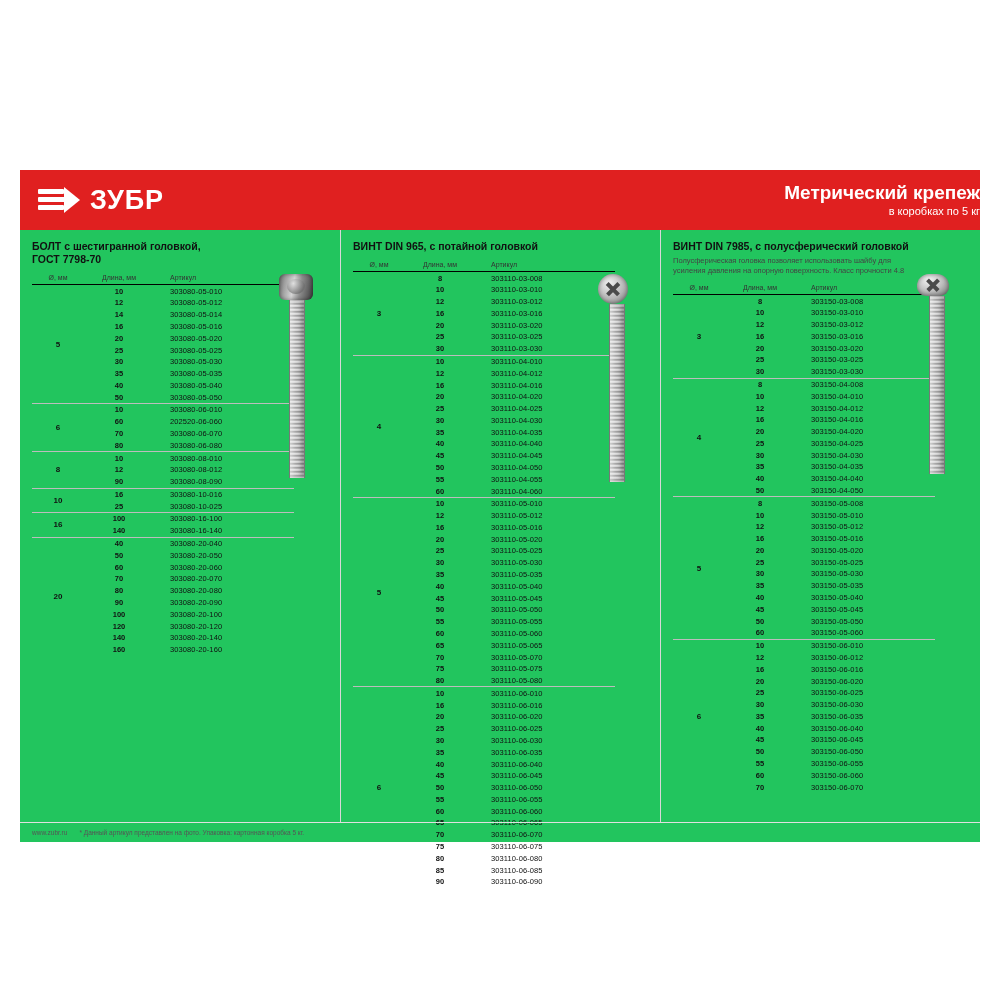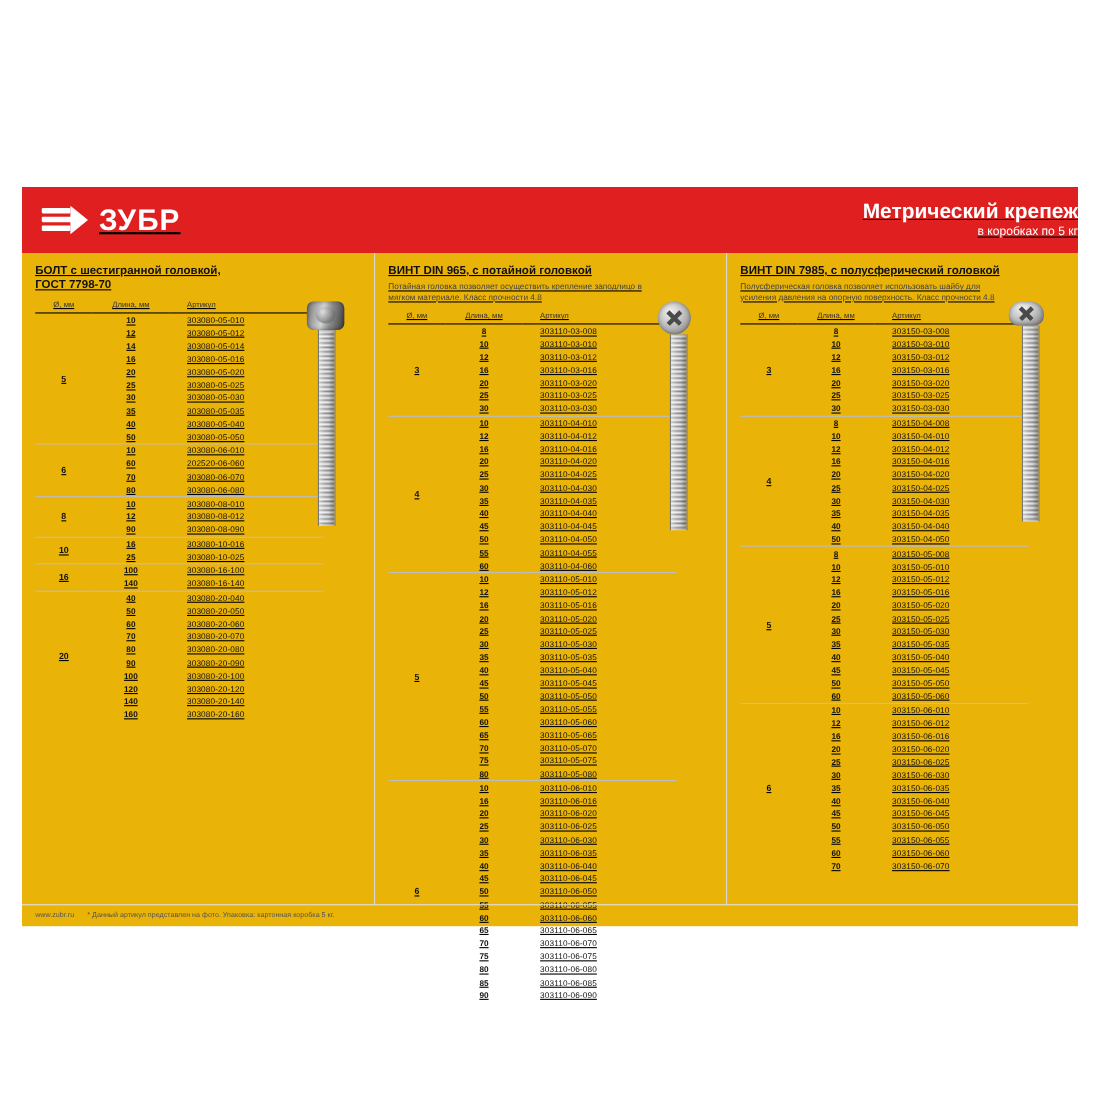--- a/index.html
+++ b/index.html
@@ -16,22 +16,21 @@
     height: 1000px;
     background: #ffffff;
     overflow: hidden;
   }
   .sheet {
     position: absolute;
     left: 20px;
     top: 170px;
     width: 960px;
     height: 672px;
-    background: #eab308;
-    text-decoration: underline;
+    background: #22c55e;
   }
 
   
   .header {
     display: flex;
     height: 60px;
     background: #e02020;
     color: #ffffff;
   }
   .header-logo {
@@ -409,21 +408,20 @@
               </tr>
               <tr class="">
                 <td class="len">160</td>
                 <td class="art">303080-20-160</td>
               </tr>
             </tbody>
           </table>
         </div>
         <div class="col">
           <div class="col-title">ВИНТ DIN 965, с потайной головкой</div>
-          <div class="col-note">Потайная головка позволяет осуществить крепление заподлицо в мягком материале. Класс прочности 4.8</div>
           <div class="img-holder">
             <div class="bolt">
               <div class="cs-head">
                 <i class="ph1"></i>
                 <i class="ph2"></i>
               </div>
               <div class="shank"></div>
             </div>
           </div>
           <table class="parts">

